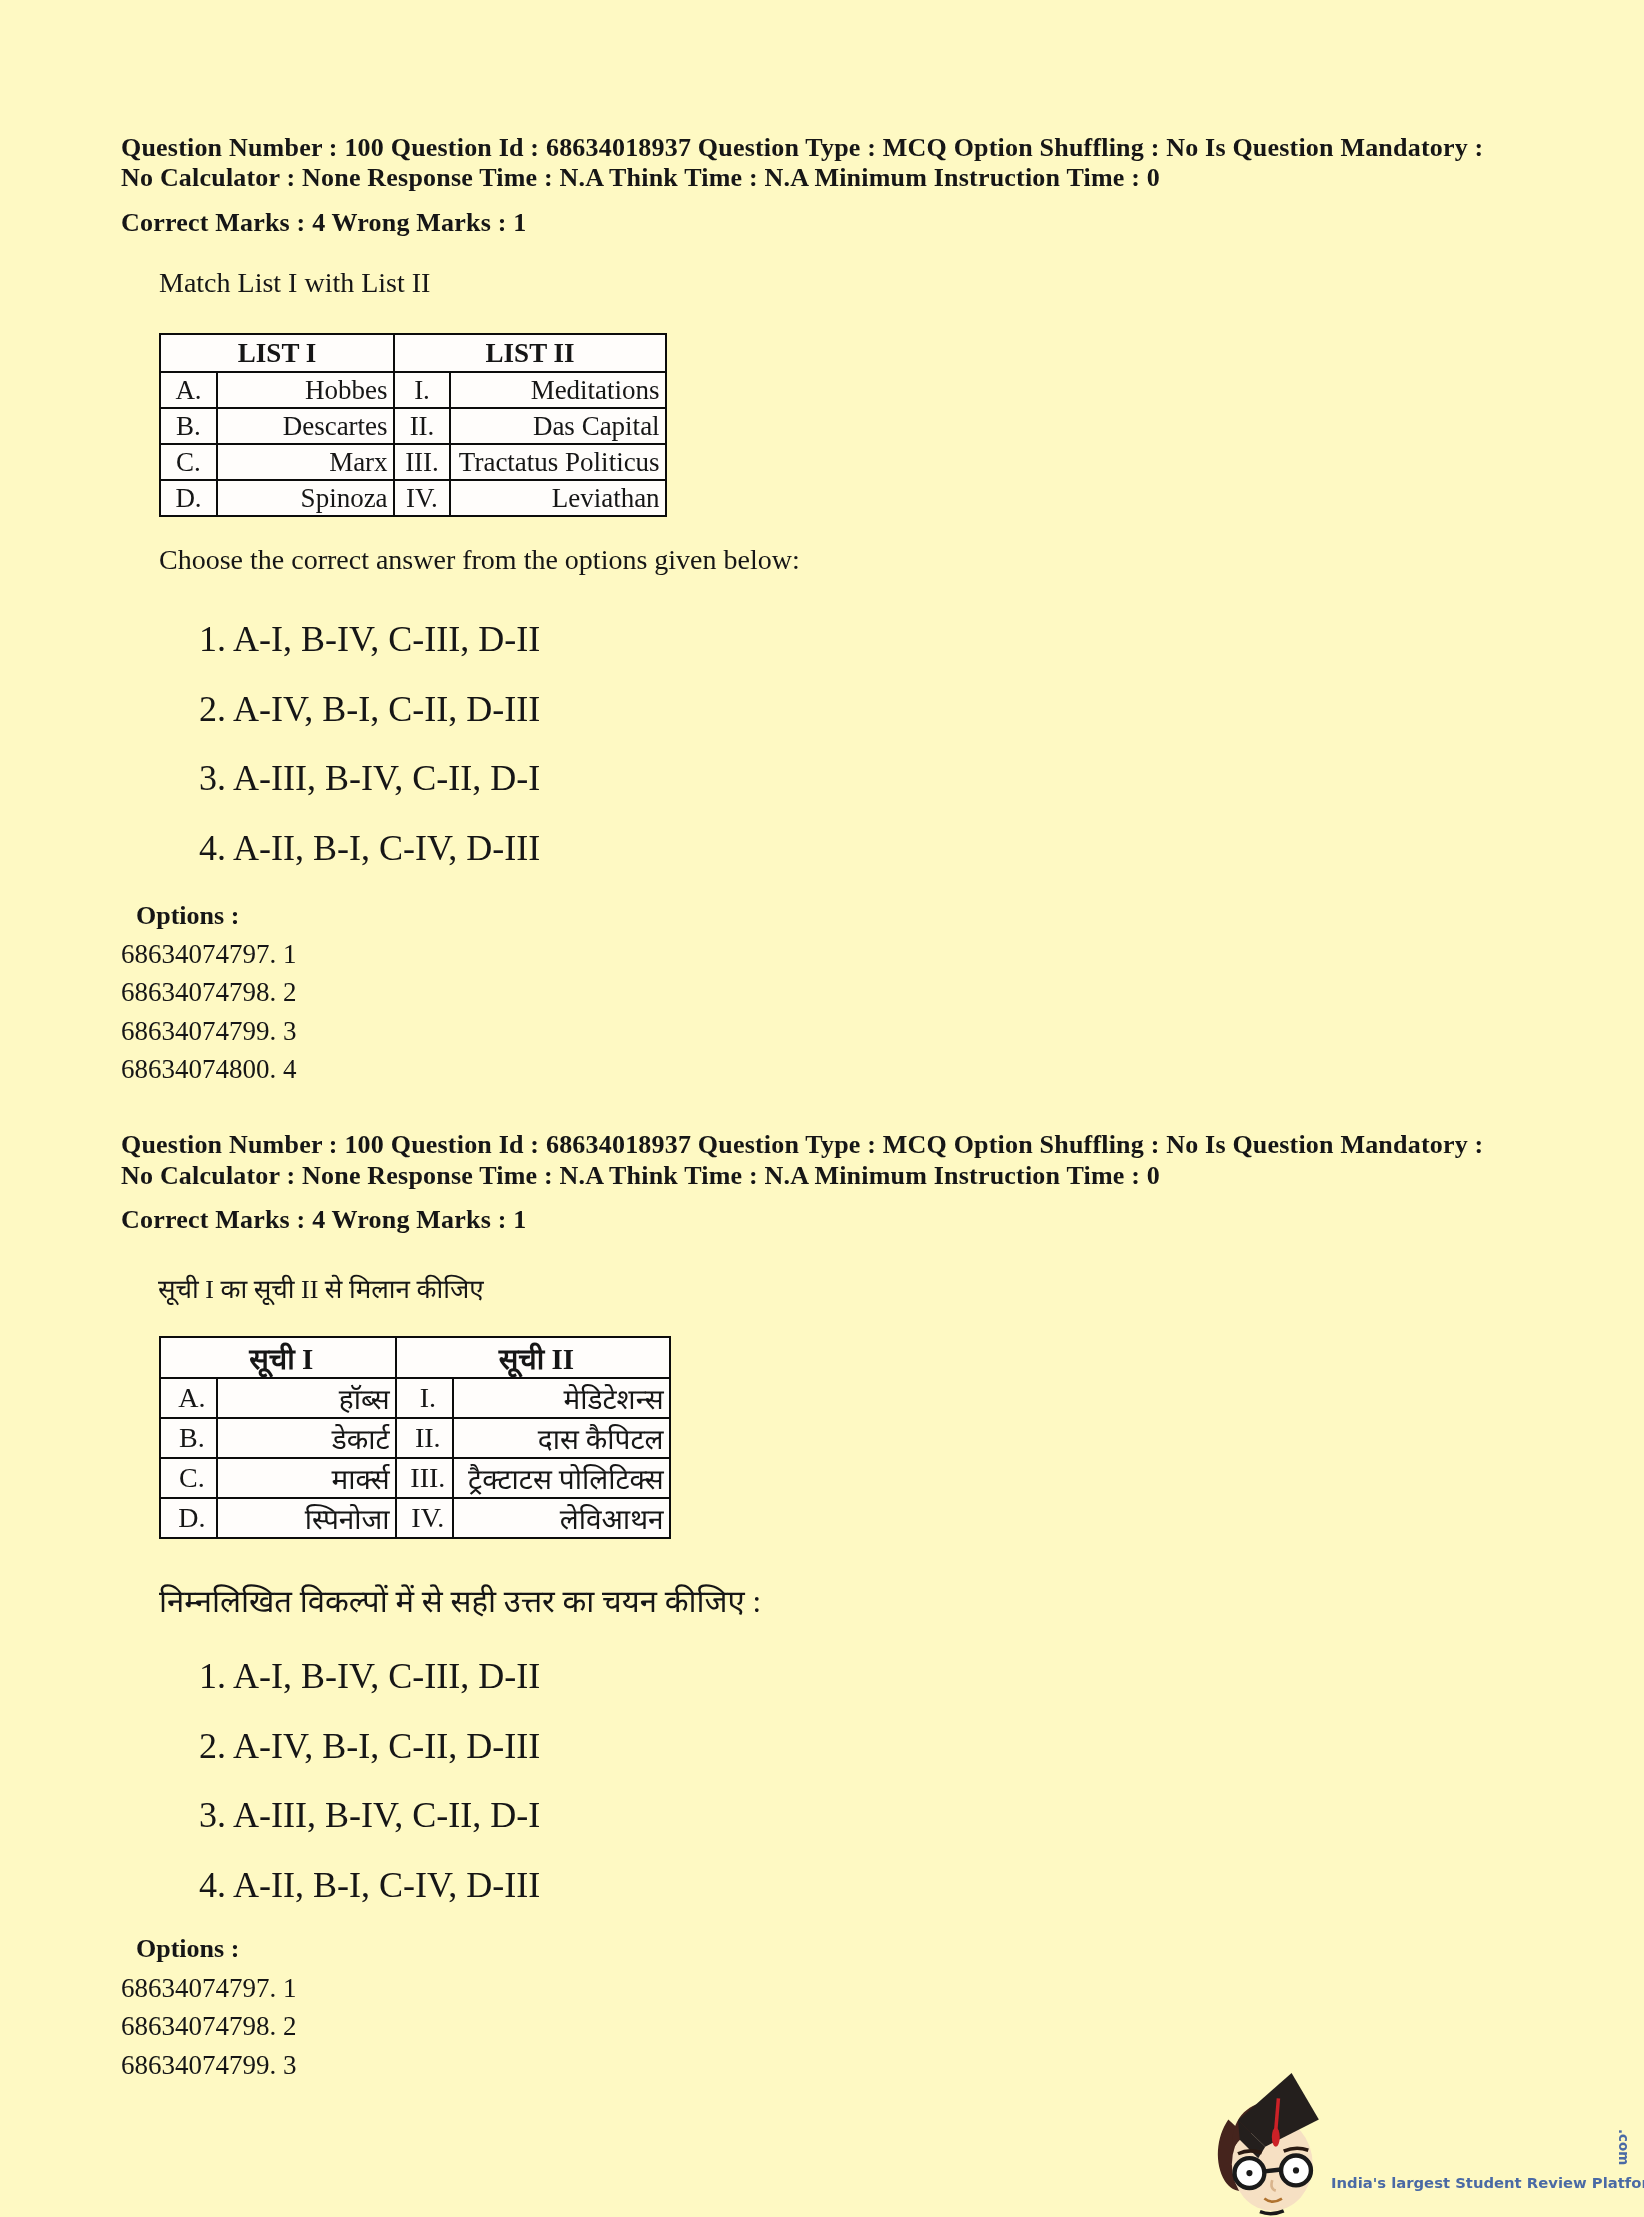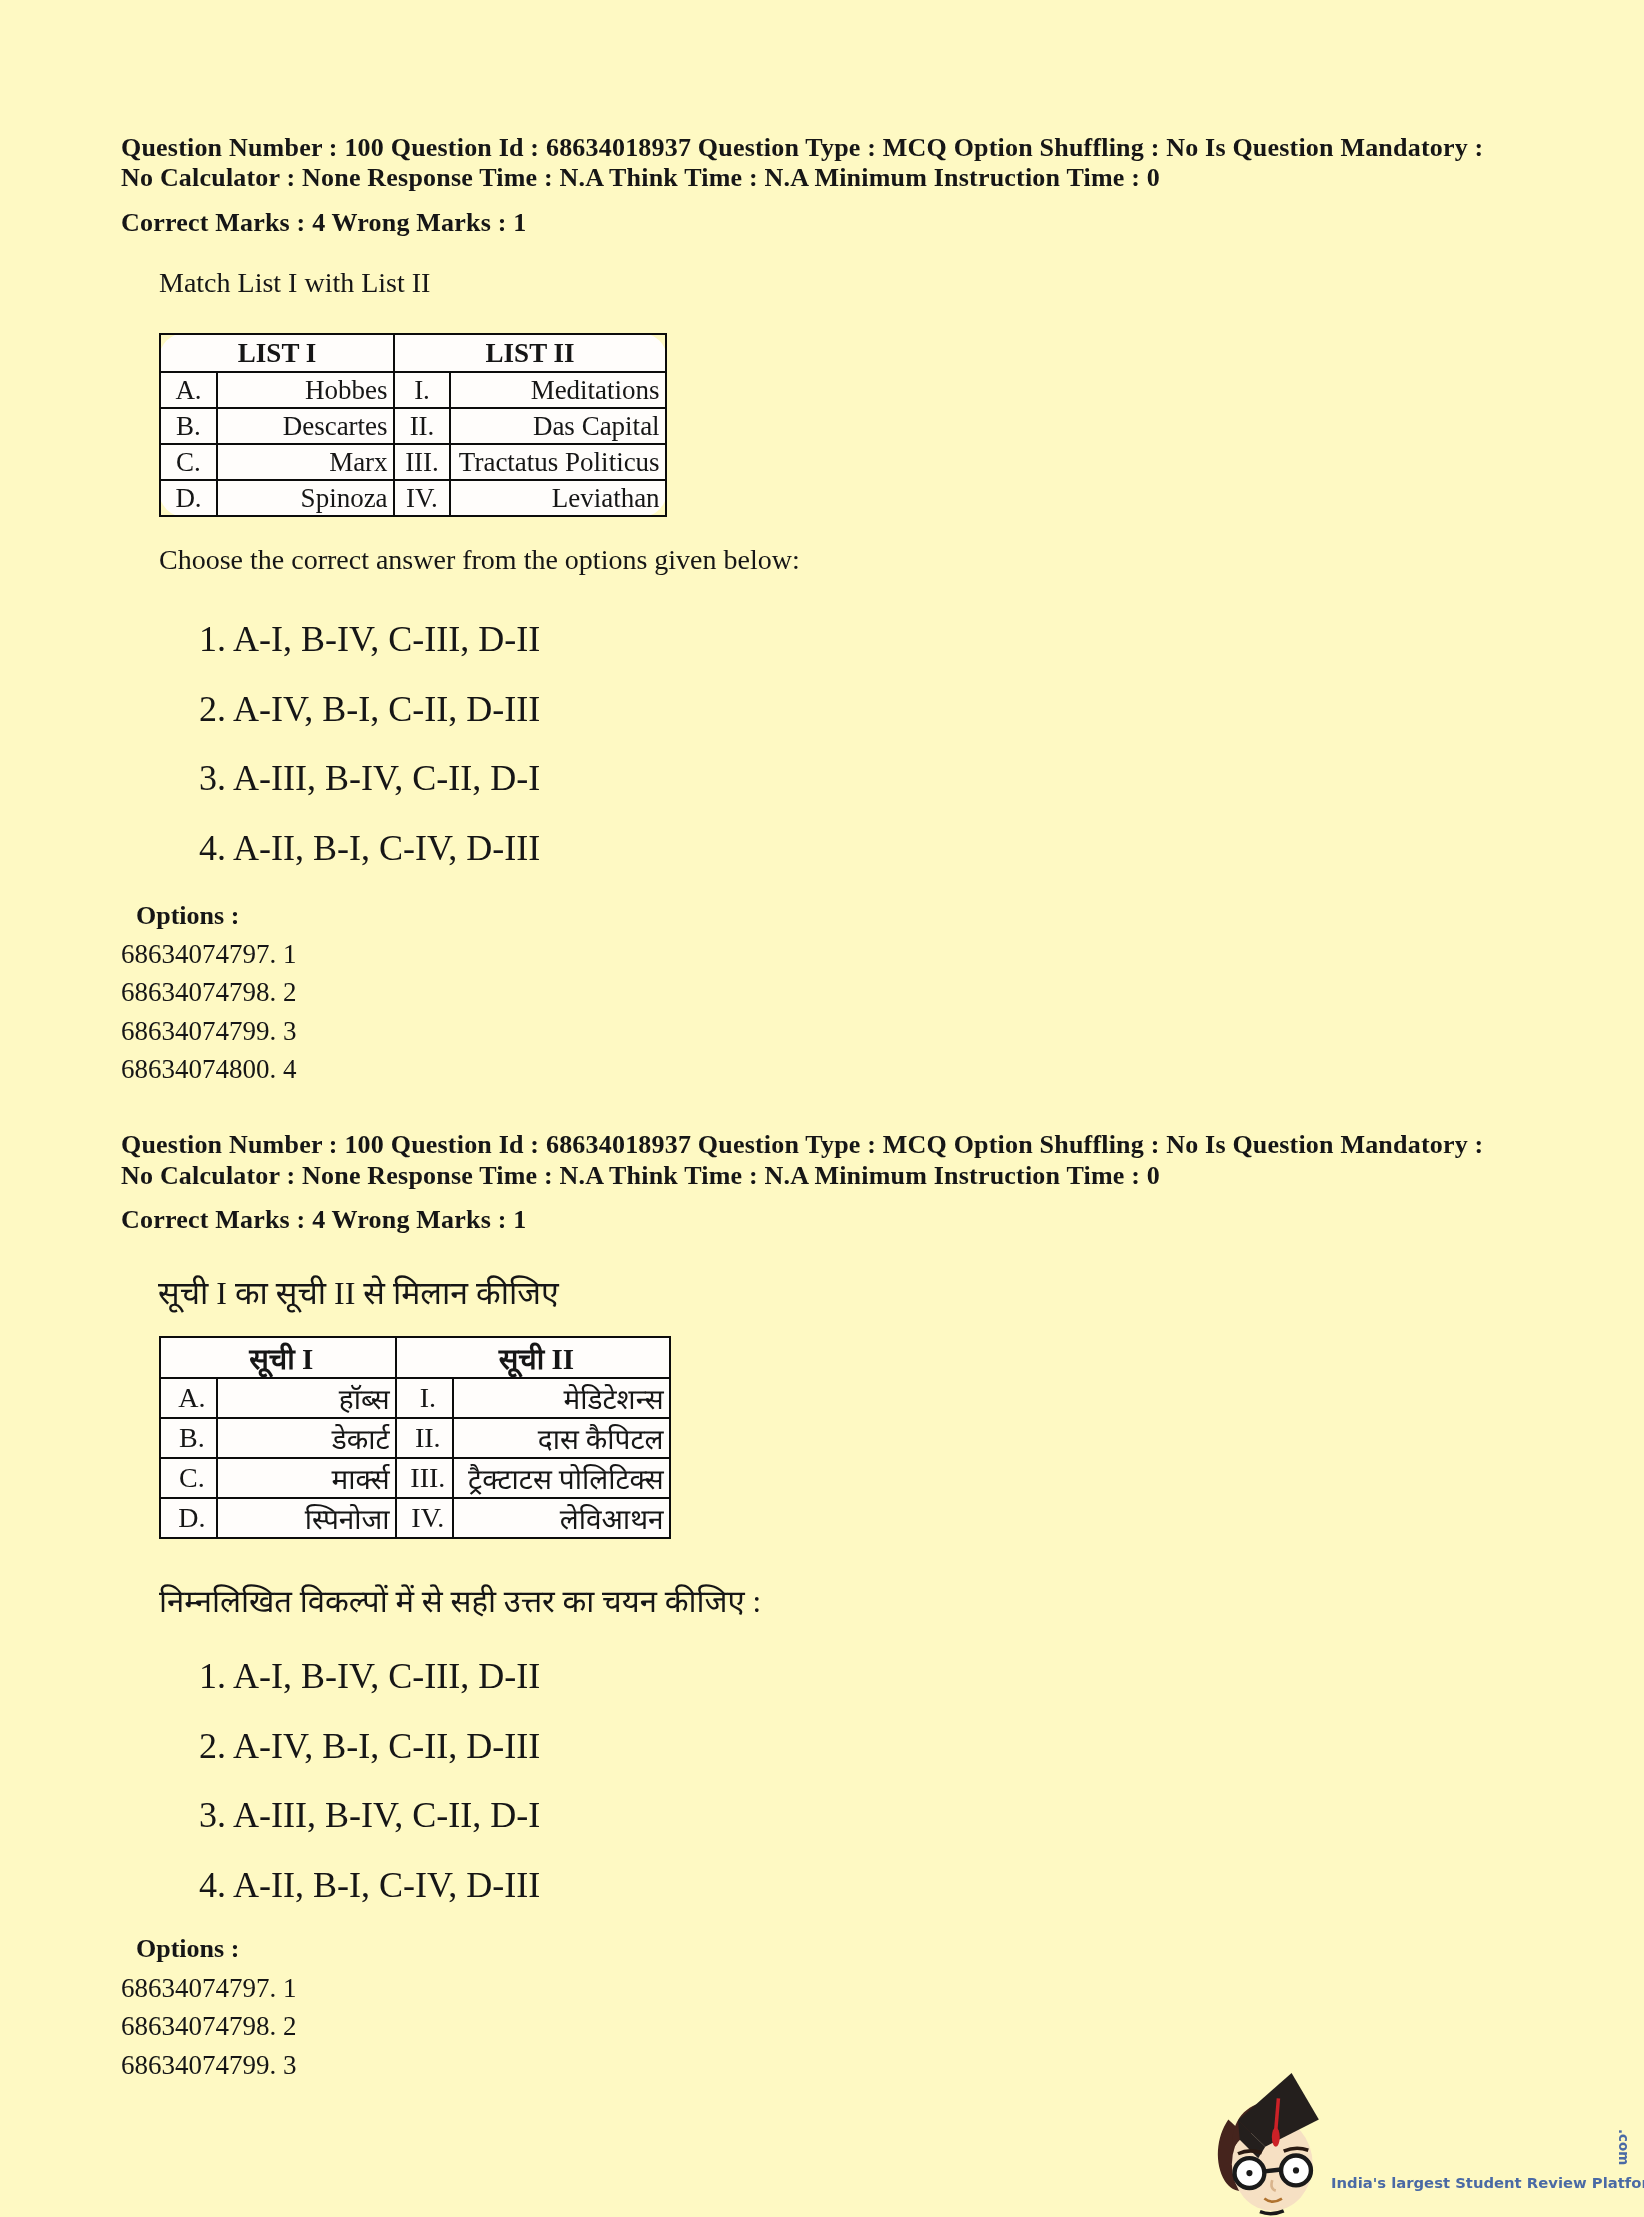--- a/index.html
+++ b/index.html
@@ -73,21 +73,21 @@
 <body>
 
 <div id="page">
 
   <div class="abs hdr" style="left:121px; top:133px;">Question Number : 100 Question Id : 68634018937 Question Type : MCQ Option Shuffling : No Is Question Mandatory :</div>
   <div class="abs hdr" style="left:121px; top:163px;">No Calculator : None Response Time : N.A Think Time : N.A Minimum Instruction Time : 0</div>
   <div class="abs hdr" style="left:121px; top:208px;">Correct Marks : 4 Wrong Marks : 1</div>
 
   <div class="abs body-text" style="left:159px; top:267px;">Match List I with List II</div>
 
-  <table id="t-en" class="match abs" style="left:159px; top:333px; width:507px;border-radius:26px;">
+  <table id="t-en" class="match abs" style="left:159px; top:333px; width:507px;">
     <colgroup>
         <col style="width:57px">
         <col style="width:177px">
         <col style="width:56px">
         <col style="width:216px">
       </colgroup>
     <tbody>
         <tr class="h">
       <th colspan="2">LIST I</th>
       <th colspan="2">LIST II</th>
@@ -129,21 +129,21 @@
   <div class="abs options-label" style="left:121px; top:901px;">Options :</div>
   <div class="abs optid" style="left:121px; top:939px;">68634074797. 1</div>
   <div class="abs optid" style="left:121px; top:977px;">68634074798. 2</div>
   <div class="abs optid" style="left:121px; top:1016px;">68634074799. 3</div>
   <div class="abs optid" style="left:121px; top:1054px;">68634074800. 4</div>
 
   <div class="abs hdr" style="left:121px; top:1130px;">Question Number : 100 Question Id : 68634018937 Question Type : MCQ Option Shuffling : No Is Question Mandatory :</div>
   <div class="abs hdr" style="left:121px; top:1161px;">No Calculator : None Response Time : N.A Think Time : N.A Minimum Instruction Time : 0</div>
   <div class="abs hdr" style="left:121px; top:1205px;">Correct Marks : 4 Wrong Marks : 1</div>
 
-  <div class="abs hindi" style="left:158px; top:1270px; font-size:32px;">सूची I का सूची II से मिलान कीजिए</div>
+  <div class="abs hindi" style="left:158px; top:1270px; font-size:26px;">सूची I का सूची II से मिलान कीजिए</div>
 
   <table id="t-hi" class="match abs hindi" style="left:159px; top:1336px; width:510px;">
     <colgroup>
         <col style="width:57px">
         <col style="width:179px">
         <col style="width:57px">
         <col style="width:217px">
       </colgroup>
     <tbody>
         <tr class="h">

